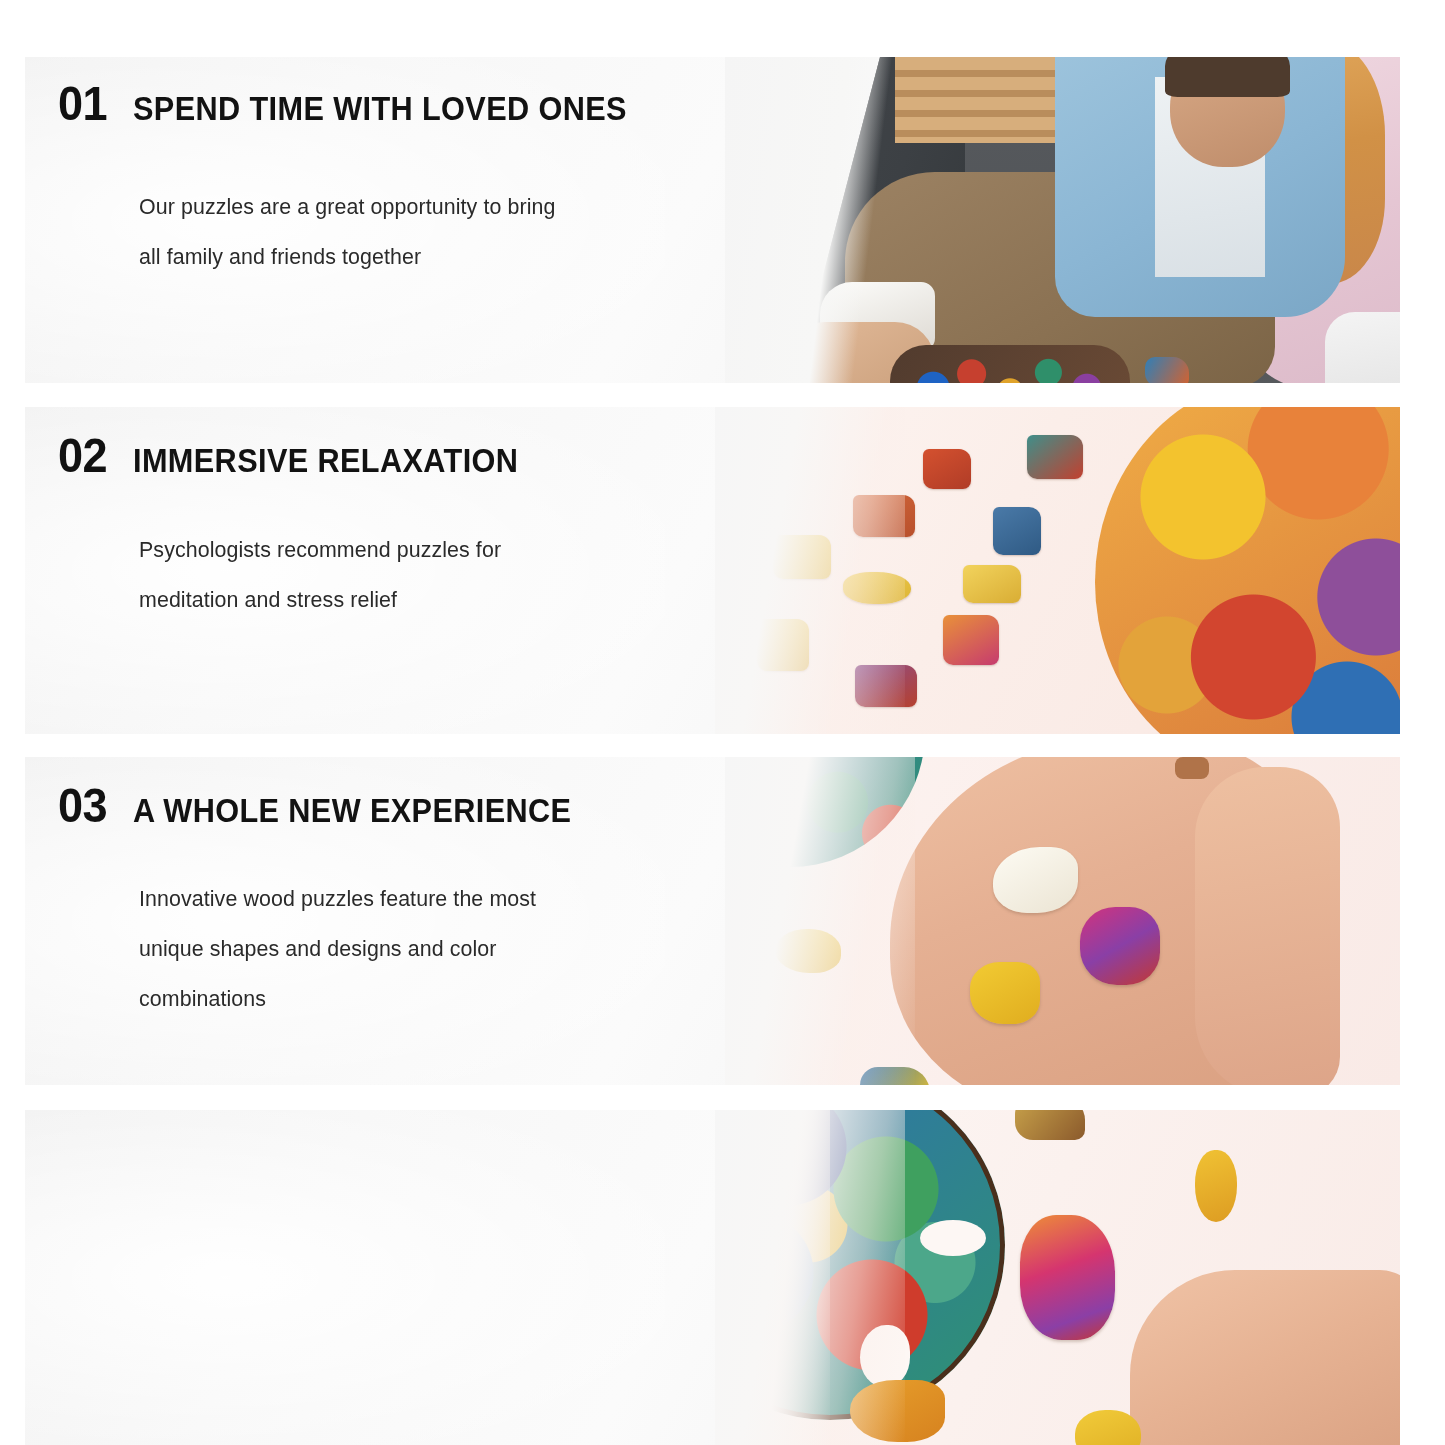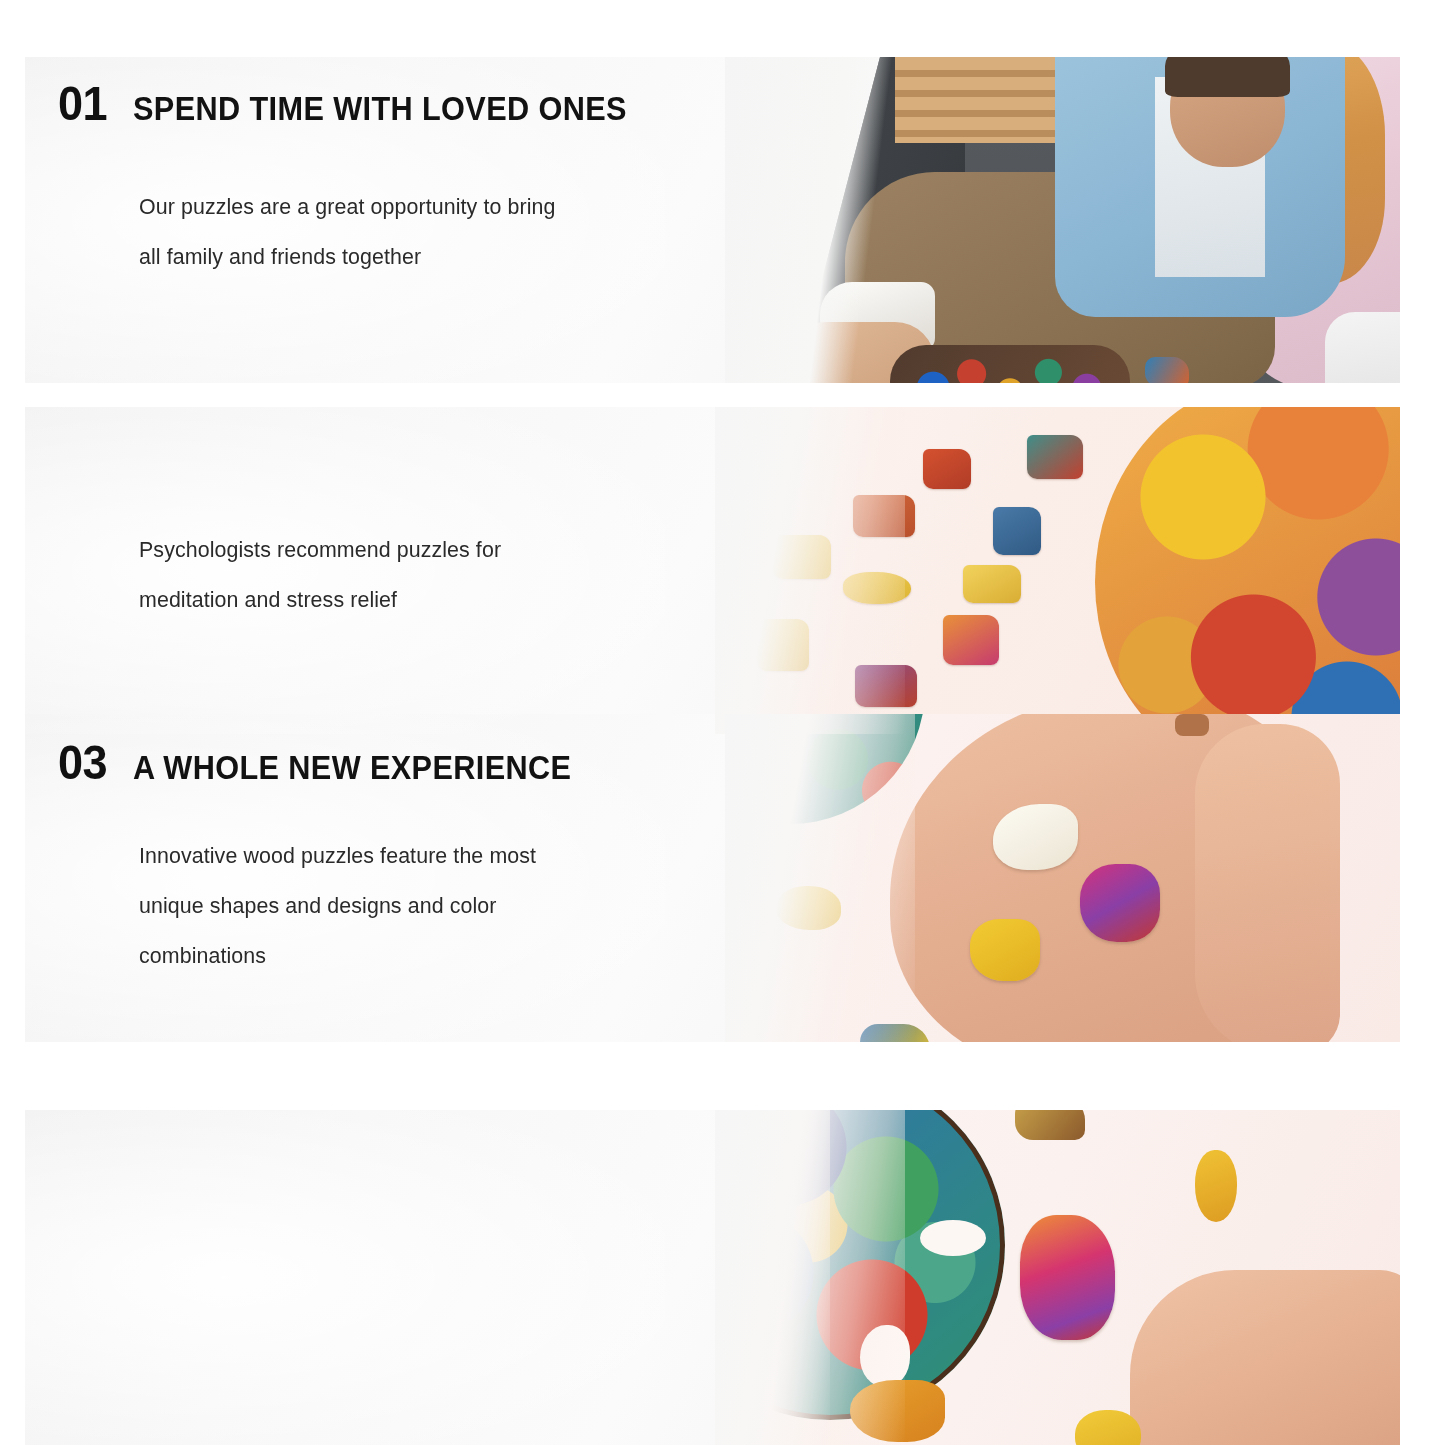--- a/index.html
+++ b/index.html
@@ -13,21 +13,21 @@
 
   .panel {
     position:absolute;
     left:25px;
     width:1375px;
     overflow:hidden;
     background:linear-gradient(118deg,#f2f2f2 0%,#f7f7f7 22%,#fbfbfb 48%,#f4f4f4 72%,#ededed 100%);
   }
   .panel-1 { top:57px;   height:326px; }
   .panel-2 { top:407px;  height:327px; }
-  .panel-3 { top:714px;  height:328px; }
+  .panel-3 { top:757px;  height:328px; }
   .panel-4 { top:1110px; height:335px; }
 
   
   .text-col { position:absolute; left:0; top:0; width:770px; height:100%; z-index:6; }
 
   .head-row { position:absolute; display:flex; align-items:baseline; }
   .panel-1 .head-row { left:33px; top:22px; }
   .panel-2 .head-row { left:33px; top:24px; }
   .panel-3 .head-row { left:33px; top:24px; }
   .panel-4 .head-row { left:33px; top:24px; }
@@ -290,20 +290,24 @@
       <div class="pc" style="left:278px;top:100px;width:48px;height:48px;background:linear-gradient(150deg,#4a7aa8,#2f5a84);"></div>
       <div class="pc" style="left:128px;top:165px;width:68px;height:32px;background:linear-gradient(150deg,#f0d055,#ddb434);border-radius:40% 50% 45% 45%;"></div>
       <div class="pc" style="left:248px;top:158px;width:58px;height:38px;background:linear-gradient(150deg,#f2d35d,#d9ad34);"></div>
       <div class="pc" style="left:42px;top:212px;width:52px;height:52px;background:linear-gradient(150deg,#f1d153,#d6a82f);"></div>
       <div class="pc" style="left:228px;top:208px;width:56px;height:50px;background:linear-gradient(150deg,#e9913a,#c63b6e);"></div>
       <div class="pc" style="left:140px;top:258px;width:62px;height:42px;background:linear-gradient(150deg,#8c4f8f,#b6412e);"></div>
     </div>
     <div class="fade-left" style="left:690px;"></div>
     <div class="sheen"></div>
     <div class="text-col">
+      <div class="head-row">
+        <span class="num">02</span>
+        <h2 class="title">IMMERSIVE RELAXATION</h2>
+      </div>
       <p class="body-text">Psychologists recommend puzzles for
 meditation and stress relief</p>
     </div>
   </section>
 
   <section class="panel panel-3">
     <div class="photo photo-3">
       <div class="ph p3-bg"></div>
       <div class="ph p3-arc"></div>
       <div class="ph p3-palm"></div>

